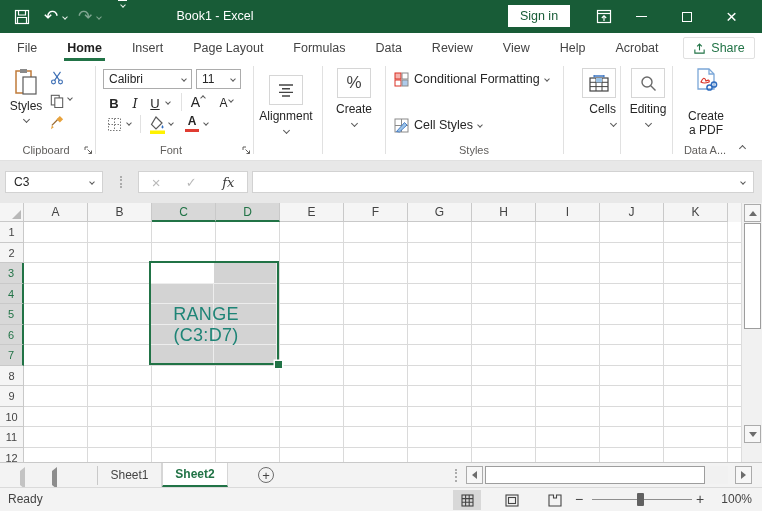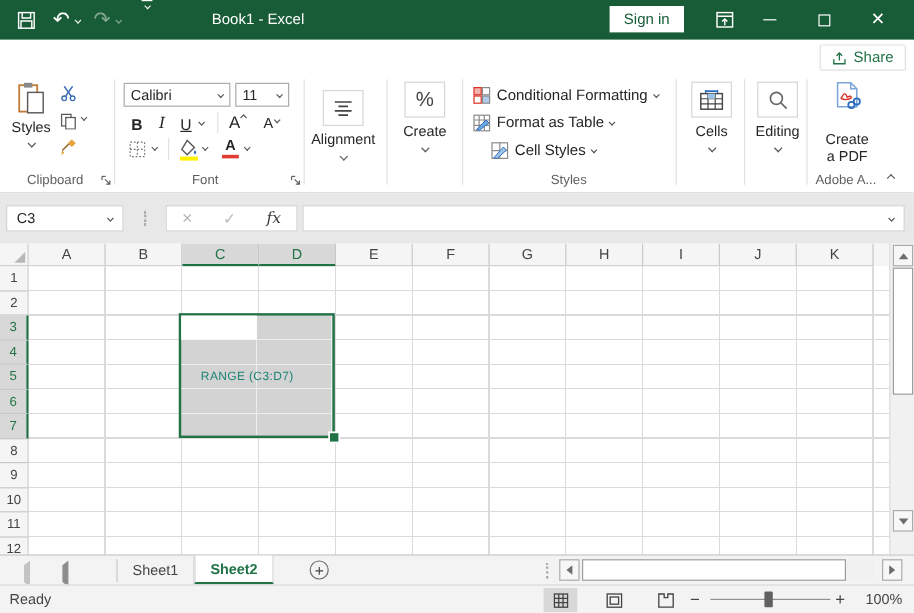--- a/index.html
+++ b/index.html
@@ -55,21 +55,21 @@
   .row-h.hsel { background:#D8D8D8; color:#217346; border-right:2px solid #217346; }
   .cells { left:24px; top:222px; width:717px; height:240px; background:#fff;
     background-image:
       repeating-linear-gradient(to right, transparent 0 63px, #DADADA 63px 64px),
       repeating-linear-gradient(to bottom, transparent 0 19.5px, #DADADA 19.5px 20.5px); }
   .selection { left:149px; top:261px; width:130px; height:104px; border:2px solid #217346; background-color:#D3D3D3;
     background-image:
       repeating-linear-gradient(to right, transparent 0 62px, #EDEDED 62px 63px),
       repeating-linear-gradient(to bottom, transparent 0 19.5px, #EDEDED 19.5px 20.5px); }
   .active-cell { position:absolute; left:0; top:0; width:63px; height:20px; background:#fff; }
-  .range-label { position:absolute; left:0; top:41px; width:110px; height:21px; line-height:21px; text-align:center; font-size:10px; letter-spacing:.3px; color:#1E8476; }
+  .range-label { position:absolute; left:0; top:41px; width:110px; height:21px; line-height:21px; text-align:center; font-size:18px; letter-spacing:.3px; color:#1E8476; }
   .fill-handle { position:absolute; right:-5px; bottom:-5px; width:7px; height:7px; background:#217346; box-shadow:0 0 0 1.5px #fff; }
 
   
   .vscroll { left:741px; top:203px; width:21px; height:259px; background:#F1F1F1; border-left:1px solid #DDD; }
   .sbtn { position:absolute; background:#F7F7F7; border:1px solid #ABABAB; display:flex; align-items:center; justify-content:center; }
   .sthumb { position:absolute; background:#fff; border:1px solid #9D9D9D; }
   .tri-u { width:0;height:0;border-left:4px solid transparent;border-right:4px solid transparent;border-bottom:5px solid #6d6d6d; }
   .tri-d { width:0;height:0;border-left:4px solid transparent;border-right:4px solid transparent;border-top:5px solid #6d6d6d; }
   .tri-l { width:0;height:0;border-top:4px solid transparent;border-bottom:4px solid transparent;border-right:5px solid #6d6d6d; }
   .tri-r { width:0;height:0;border-top:4px solid transparent;border-bottom:4px solid transparent;border-left:5px solid #6d6d6d; }
@@ -125,20 +125,32 @@
     </span>
     <div class="win-btn" style="left:619px;">
         <span style="width:11px;border-top:1.4px solid #fff;display:inline-block;"></span>
       </div>
     <div class="win-btn" style="left:664px;">
         <span style="width:10px;height:10px;border:1.3px solid #fff;display:inline-block;"></span>
       </div>
     <div class="win-btn" style="left:709px;font-size:19px;font-weight:300;">×</div>
   </div>
 
+  <div class="abs tabrow">
+    <span class="rtab">File</span>
+    <span class="rtab active">Home</span>
+    <span class="rtab">Insert</span>
+    <span class="rtab">Page Layout</span>
+    <span class="rtab">Formulas</span>
+    <span class="rtab">Data</span>
+    <span class="rtab">Review</span>
+    <span class="rtab">View</span>
+    <span class="rtab">Help</span>
+    <span class="rtab">Acrobat</span>
+  </div>
   <div class="abs share-btn">
     <span style="display:flex;">
       <svg width="13" height="13" viewBox="0 0 14 14" fill="none" stroke="#217346" stroke-width="1.2">
         <path d="M2 8 v4 h10 V8"></path>
           <path d="M7 9 V2.5"></path>
           <path d="M4.5 4.8 L7 2.3 L9.5 4.8"></path>
       </svg>
     </span>
     <span>Share</span>
   </div>
@@ -263,46 +275,35 @@
         <svg width="15" height="15" viewBox="0 0 15 15">
           <rect x="1" y="1" width="6" height="6" fill="#F4B3AE" stroke="#D93025" stroke-width="1"></rect>
           <rect x="8" y="1" width="6" height="6" fill="#fff" stroke="#8a8a8a" stroke-width="1"></rect>
           <rect x="1" y="8" width="6" height="6" fill="#fff" stroke="#D93025" stroke-width="1"></rect>
           <rect x="8" y="8" width="6" height="6" fill="#AECBEB" stroke="#8a8a8a" stroke-width="1"></rect>
         </svg>
       </span>
       <span>Conditional Formatting</span>
       <span class="chev sm"></span>
     </div>
-    <div class="styles-row" style="left:394px;top:31px;">
-      <span style="display:flex;">
-        <svg width="15" height="15" viewBox="0 0 15 15">
-          <rect x="1" y="1" width="13" height="13" fill="#fff" stroke="#8a8a8a" stroke-width="1"></rect>
-          <path d="M1 5 h13 M5.3 1 v13 M9.6 1 v13 M1 9.5 h13" stroke="#8a8a8a" stroke-width="1"></path>
-          <path d="M3 13 L11 5 L13.5 7.5 L5.5 13.5 Z" fill="#6FA8DC" stroke="#2F6CBF" stroke-width=".8"></path>
-        </svg>
-      </span>
-      <span>Format as Table</span>
-      <span class="chev sm"></span>
-    </div>
-    <div class="styles-row" style="left:409px;top:54px;">
+    <div class="styles-row" style="left:394px;top:54px;">
       <span style="display:flex;">
         <svg width="15" height="15" viewBox="0 0 15 15">
           <rect x="1" y="1" width="13" height="13" fill="#fff" stroke="#8a8a8a" stroke-width="1"></rect>
           <path d="M1 7.5 h13 M7.5 1 v13" stroke="#8a8a8a" stroke-width="1"></path>
           <path d="M2.5 13.5 L10.5 4.5 L13 7 L5.5 14 Z" fill="#9DC3E6" stroke="#2F6CBF" stroke-width=".8"></path>
         </svg>
       </span>
       <span>Cell Styles</span>
       <span class="chev sm"></span>
     </div>
     <div class="grp-label" style="left:390px;width:168px;">Styles</div>
     <div class="vsep" style="left:563px;"></div>
 
-    <div class="bigbtn" style="left:570px;top:4px;width:46px;height:74px;">
+    <div class="bigbtn" style="left:570px;top:4px;width:46px;height:74px;align-items:flex-end;">
       <span class="fbtn" style="position:static;width:34px;height:30px;border:1px solid #D6D6D6;margin-top:2px;">
         <svg width="20" height="17" viewBox="0 0 20 17">
           <rect x="1" y="3" width="18" height="13" fill="#fff" stroke="#444" stroke-width="1.2"></rect>
           <path d="M1 7.3 h18 M1 11.6 h18 M7 3 v13 M13 3 v13" stroke="#444" stroke-width="1"></path>
           <rect x="7" y="3" width="6" height="4.3" fill="#9DC3E6"></rect>
           <path d="M5 1 h10" stroke="#2F6CBF" stroke-width="1.4"></path>
             <path d="M5 0 v2.5 M15 0 v2.5" stroke="#2F6CBF" stroke-width="1"></path>
         </svg>
       </span>
       <span style="margin-top:4px;">Cells</span>
@@ -328,21 +329,21 @@
           <path d="M4 1 h11 l5 5 v15 h-16 z" fill="#fff" stroke="#7BA7D7" stroke-width="1.3"></path>
           <path d="M15 1 v5 h5" fill="none" stroke="#7BA7D7" stroke-width="1.3"></path>
           <path d="M7 14 q3 -7 5 -1 q4 -2 3 1 q-5 2 -8 0 z" fill="none" stroke="#D93025" stroke-width="1.2"></path>
           <circle cx="15.5" cy="19.5" r="2.6" fill="none" stroke="#2F6CBF" stroke-width="1.5"></circle>
           <circle cx="20" cy="16.5" r="2.6" fill="none" stroke="#2F6CBF" stroke-width="1.5"></circle>
         </svg>
       </span>
       <span style="margin-top:12px;">Create</span>
       <span>a PDF</span>
     </div>
-    <div class="grp-label" style="left:674px;width:62px;white-space:nowrap;overflow:hidden;">Adobe A...</div>
+    <div class="grp-label" style="left:674px;width:62px;white-space:nowrap;overflow:hidden;">Data A...</div>
     <span class="fbtn" style="left:740px;top:84px;">
         <span class="chev up"></span>
       </span>
   </div>
 
   <div class="abs fstrip">
     <div class="whitebox" style="left:5px;top:10px;width:98px;height:22px;padding:0 8px;">
       <span>C3</span>
       <span class="chev sm" style="margin-left:auto;"></span>
     </div>

